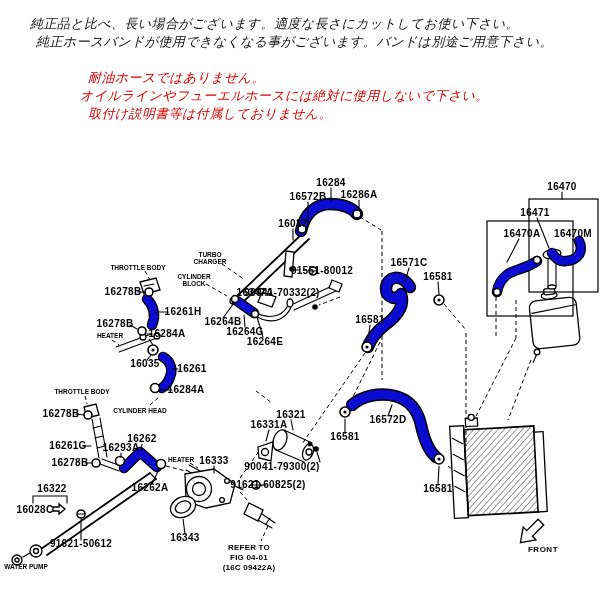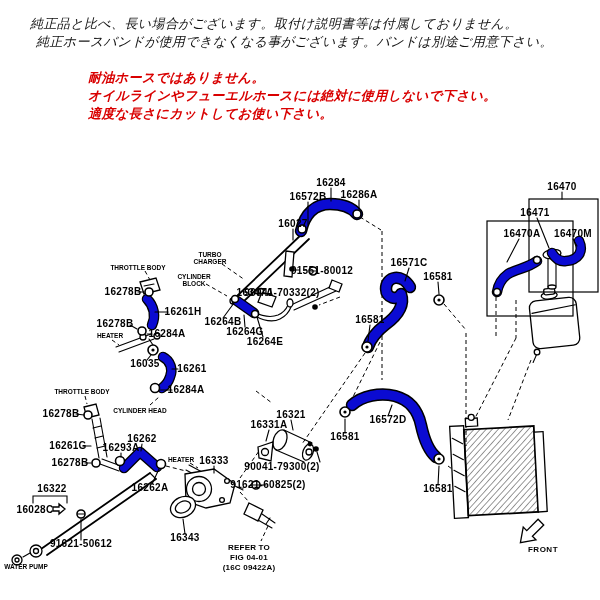--- a/index.html
+++ b/index.html
@@ -1,20 +1,20 @@
 <!DOCTYPE html>
 <html style="--hose: #0b0bd2; --warn: #d90000;"><head>
 <meta charset="utf-8">
 <style>
   html,body{margin:0;padding:0}
   body{width:600px;height:600px;background:#fff;position:relative;overflow:hidden;
        font-family:"Liberation Sans",sans-serif}
   .note{position:absolute;white-space:nowrap;font-style:italic;font-size:13px;
         letter-spacing:.4px;color:#111}
-  .note.red{color:var(--warn,#d90000);font-weight:bold}
+  .note.red{color:var(--warn,#d90000);font-weight:normal}
   svg{position:absolute;left:0;top:0}
   text.lbl{font-family:"Liberation Sans",sans-serif;font-weight:bold;fill:#000;text-anchor:middle}
   text.p{font-size:10px;letter-spacing:.3px}
   text.c{font-size:6.5px}
   text.f{font-size:8px;letter-spacing:.5px}
   text.r{font-size:8px;letter-spacing:.2px}
   .ln{fill:none;stroke:#000;stroke-width:1.1;stroke-linecap:round}
   .ln2{fill:none;stroke:#000;stroke-width:1.8;stroke-linecap:round}
   .dsh{fill:none;stroke:#000;stroke-width:1;stroke-dasharray:4 3}
   .wht{fill:#fff;stroke:#000;stroke-width:1.3}
@@ -22,25 +22,25 @@
   .bolt{fill:#000;stroke:none}
   .hoseO{fill:none;stroke:#000;stroke-width:12.5;stroke-linecap:round;stroke-linejoin:round}
   .hoseF{fill:none;stroke:var(--hose,#0b0bd2);stroke-width:9.5;stroke-linecap:round;stroke-linejoin:round}
   .hoseO.sm{stroke-width:10.5}
   .hoseF.sm{stroke-width:8}
 </style>
 </head>
 <body>
 
 <div>
-  <p class="note" style="left:30px;top:2px">純正品と比べ、長い場合がございます。取付け説明書等は付属しておりません。</p>
+  <p class="note" style="left:30px;top:2px">純正品と比べ、長い場合がございます。適度な長さにカットしてお使い下さい。</p>
   <p class="note" style="left:36px;top:20px">純正ホースバンドが使用できなくなる事がございます。バンドは別途ご用意下さい。</p>
   <p class="note red" style="left:88px;top:56px">耐油ホースではありません。</p>
-  <p class="note red" style="left:88px;top:74px">オイルラインやフューエルホースには絶対に使用しないで下さい。</p>
-  <p class="note red" style="left:88px;top:92px">適度な長さにカットしてお使い下さい。</p>
+  <p class="note red" style="left:80px;top:74px">オイルラインやフューエルホースには絶対に使用しないで下さい。</p>
+  <p class="note red" style="left:88px;top:92px">取付け説明書等は付属しておりません。</p>
 </div>
 
 <svg id="diagram" width="600" height="600" viewBox="0 0 600 600">
   <defs>
     <pattern id="hx" width="4.5" height="4.5" patternUnits="userSpaceOnUse" patternTransform="rotate(45)">
       <line x1="0" y1="0" x2="0" y2="4.5" stroke="#000" stroke-width="0.8"></line>
     </pattern>
   </defs>
 
   <g>

